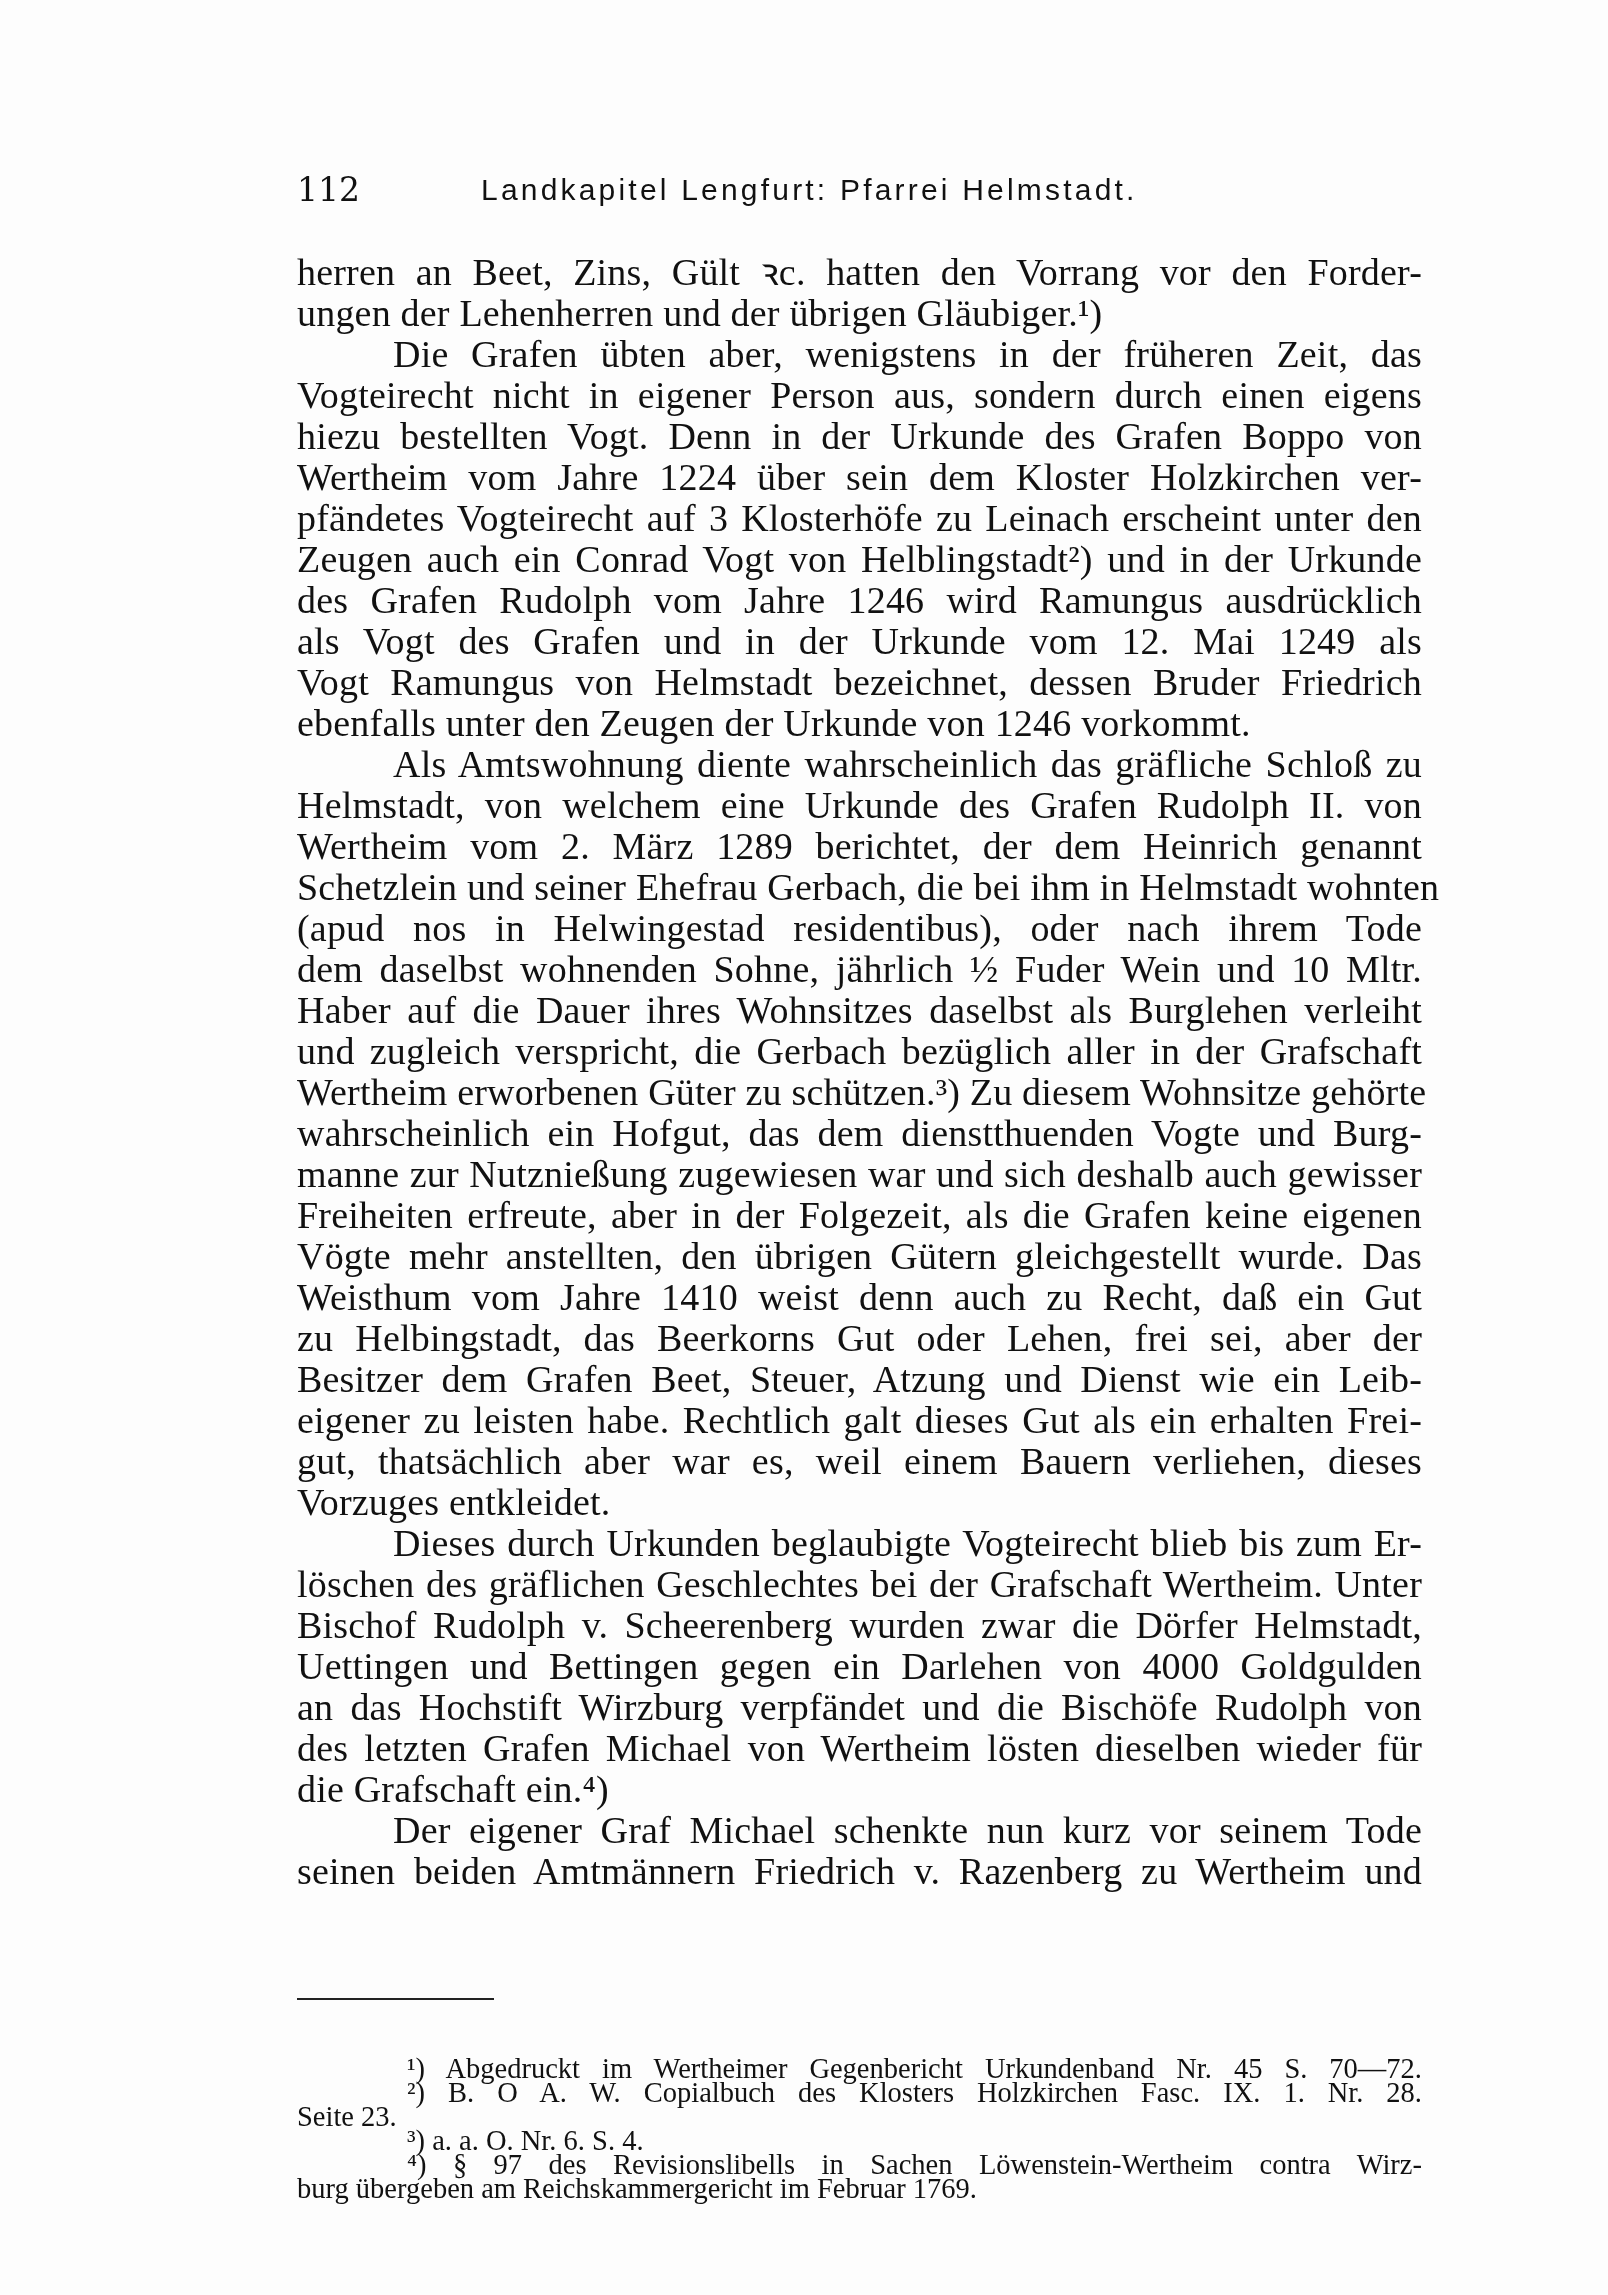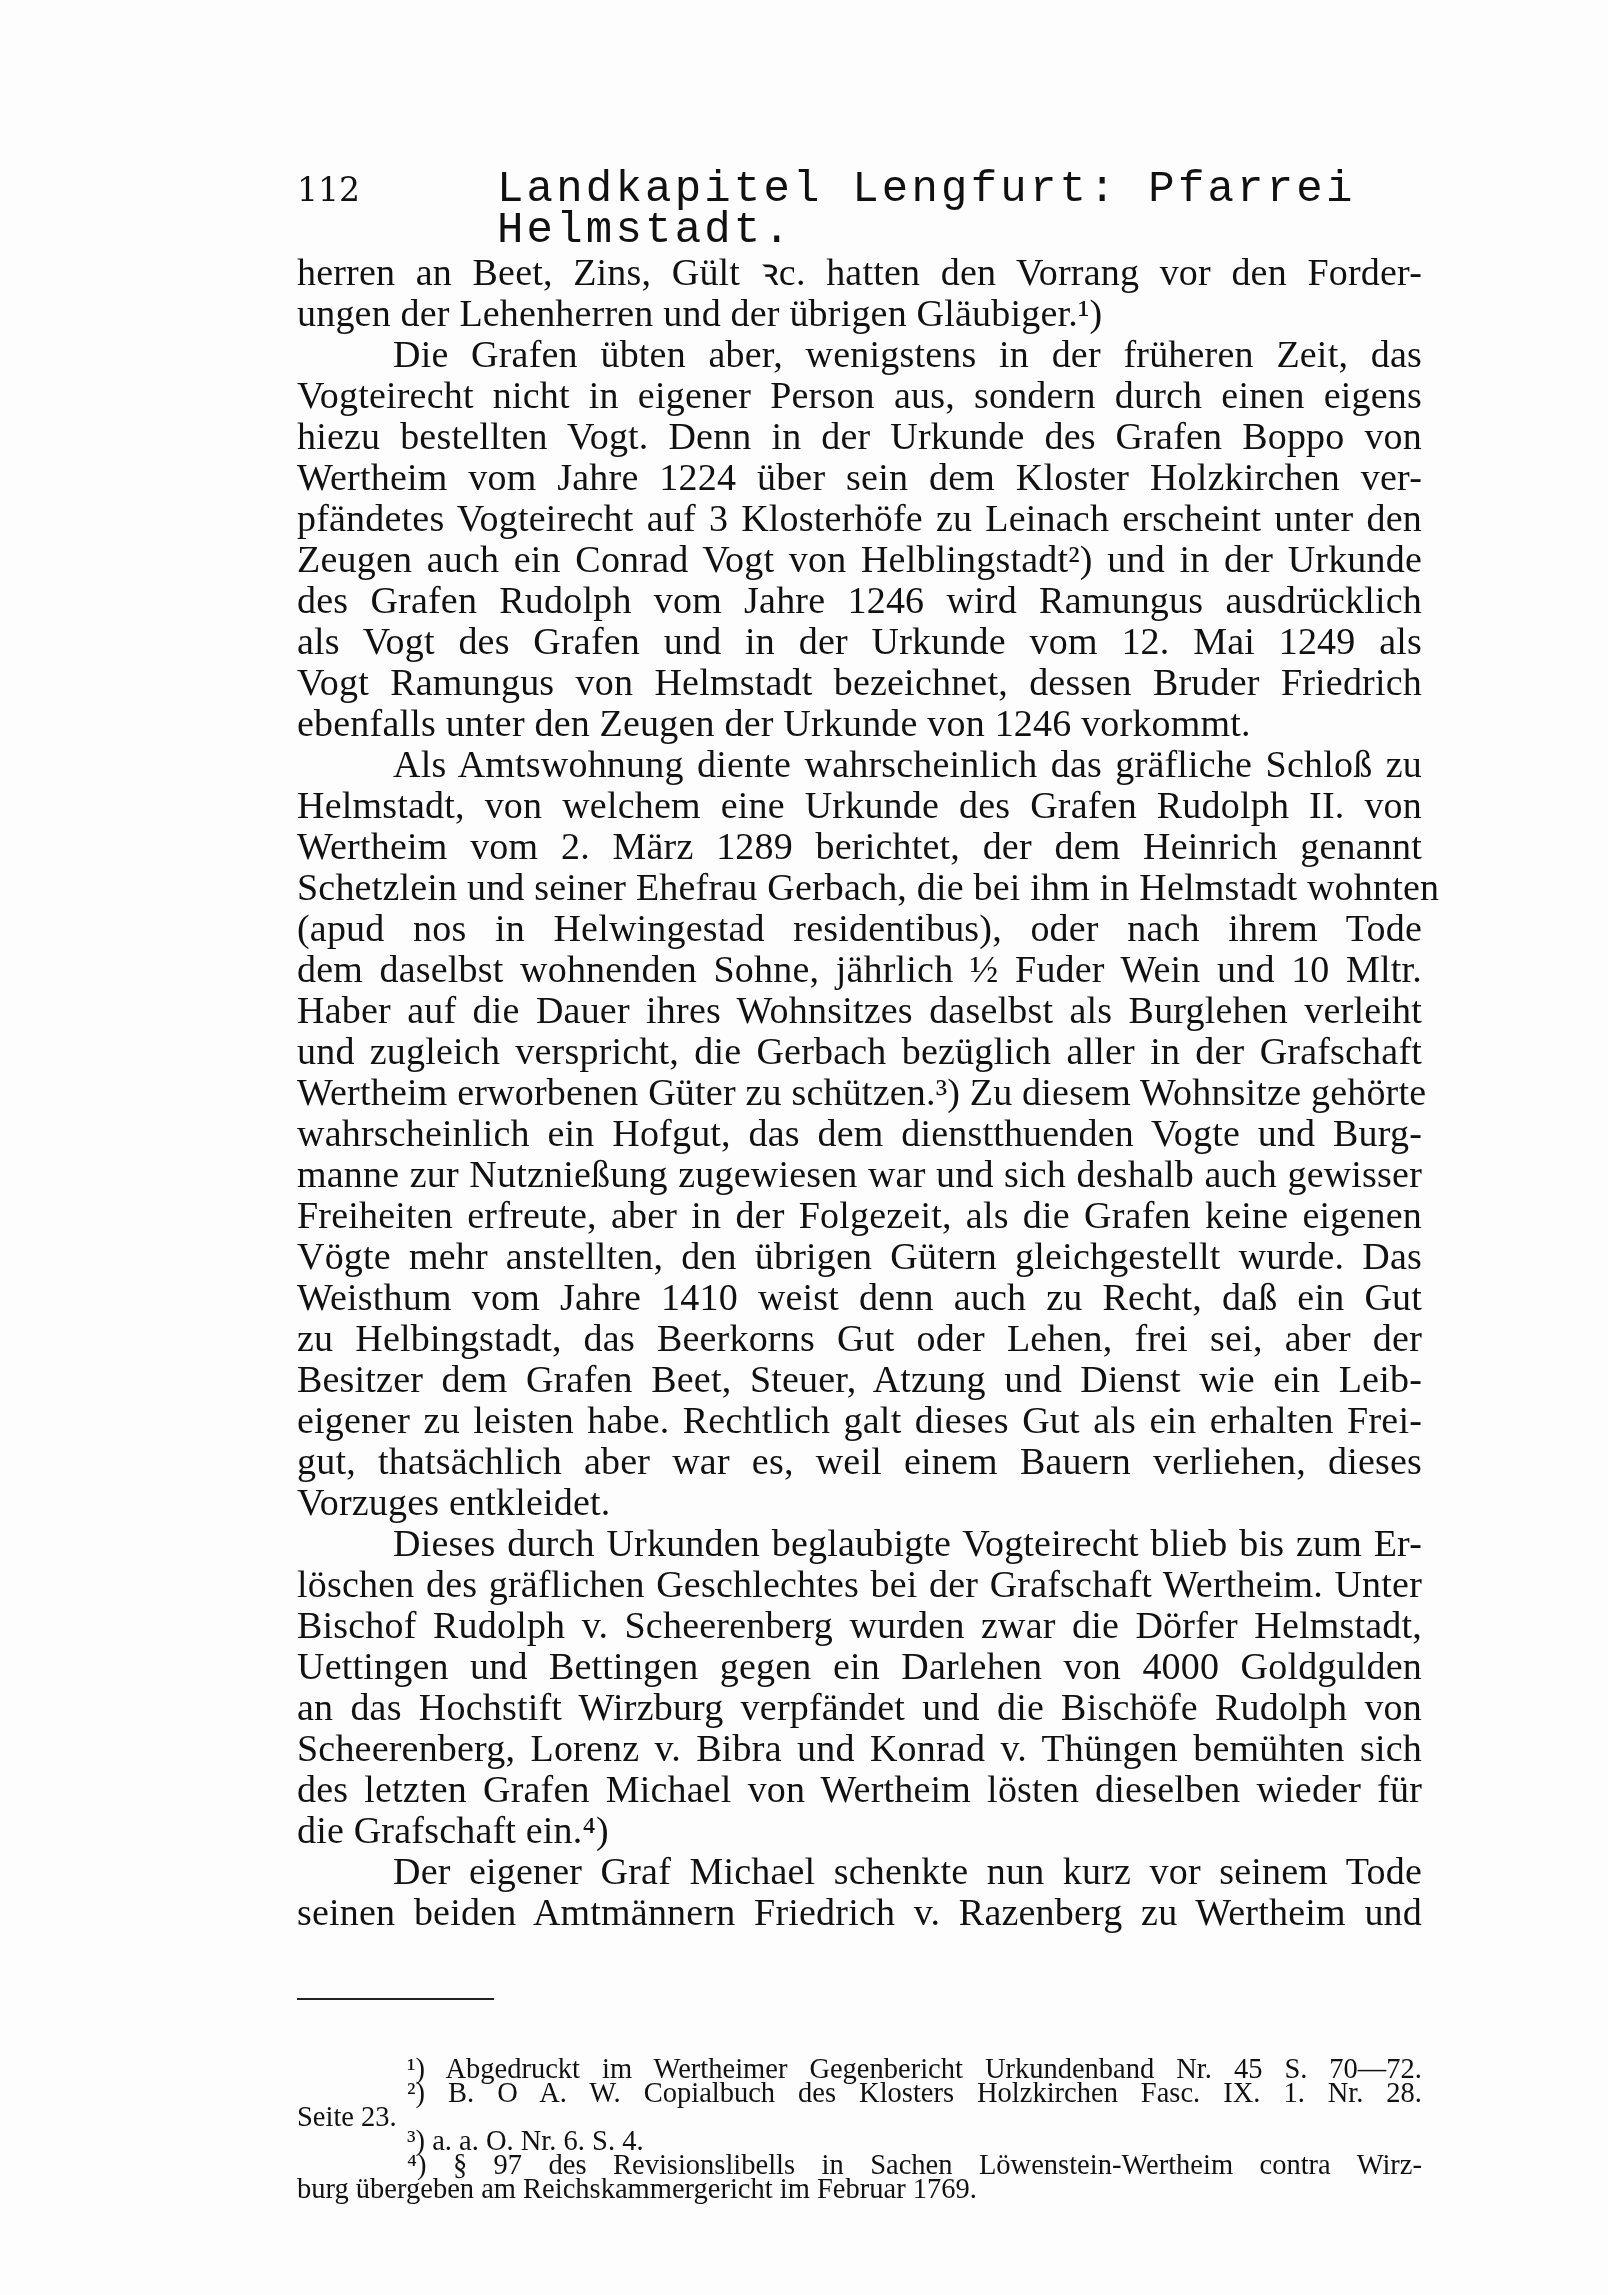--- a/index.html
+++ b/index.html
@@ -1,20 +1,20 @@
 <!DOCTYPE html>
 <html style="font-size:7.3px"><head>
   <meta charset="utf-8">
   <style>
     html, body { margin: 0; padding: 0; background: #ffffff; }
     body { width: 1609px; height: 2319px; position: relative; overflow: hidden; color: #111; }
     .page { position: absolute; left: 0; top: 0; width: 1609px; height: 2319px; background: #fdfdfd; }
     .running-head { position: absolute; left: 297px; top: 169px; width: 1120px; height: 51px; }
     .page-number { position: absolute; left: 0; top: 0; font-family: "DejaVu Serif", serif; font-size: 33px; line-height: 41px; }
-    .head-title { position: absolute; left: 200px; top: 0; font-family: Liberation Mono, monospace; font-size: 44px; line-height: 41px; letter-spacing: 3.2px; }
+    .head-title { position: absolute; left: 184px; top: 0; font-family: Liberation Sans, sans-serif; font-size: 30px; line-height: 41px; letter-spacing: 3.2px; }
     .body-text { position: absolute; left: 297px; top: 252px; width: 1125px; }
     .line { font-family: "Liberation Serif", serif; font-size: 38px; line-height: 41px; height: 41px; white-space: nowrap; text-align: justify; text-align-last: justify; letter-spacing: 0.2px; }
     .line.last { text-align-last: left; }
     .line.indent { padding-left: 96px; }
     .rule { position: absolute; left: 297px; top: 1998px; width: 197px; height: 1.8px; background: #222; }
     .footnotes { position: absolute; left: 297px; top: 2025px; width: 1125px; margin-top: 32px; }
     .fn-line { font-family: "Liberation Serif", serif; font-size: 28.5px; line-height: 24px; height: 24px; white-space: nowrap; text-align: justify; text-align-last: justify; }
     .fn-line.last { text-align-last: left; }
     .fn-line.indent { padding-left: 110px; }
   </style>
@@ -58,21 +58,20 @@
       <div class="line">zu Helbingstadt, das Beerkorns Gut oder Lehen, frei sei, aber der</div>
       <div class="line">Besitzer dem Grafen Beet, Steuer, Atzung und Dienst wie ein Leib-</div>
       <div class="line">eigener zu leisten habe. Rechtlich galt dieses Gut als ein erhalten Frei-</div>
       <div class="line">gut, thatsächlich aber war es, weil einem Bauern verliehen, dieses</div>
       <div class="line last">Vorzuges entkleidet.</div>
       <div class="line indent">Dieses durch Urkunden beglaubigte Vogteirecht blieb bis zum Er-</div>
       <div class="line">löschen des gräflichen Geschlechtes bei der Grafschaft Wertheim. Unter</div>
       <div class="line">Bischof Rudolph v. Scheerenberg wurden zwar die Dörfer Helmstadt,</div>
       <div class="line">Uettingen und Bettingen gegen ein Darlehen von 4000 Goldgulden</div>
       <div class="line">an das Hochstift Wirzburg verpfändet und die Bischöfe Rudolph von</div>
-      <div class="line">Scheerenberg, Lorenz v. Bibra und Konrad v. Thüngen bemühten sich</div>
       <div class="line">des letzten Grafen Michael von Wertheim lösten dieselben wieder für</div>
       <div class="line last">die Grafschaft ein.⁴)</div>
       <div class="line indent">Der eigener Graf Michael schenkte nun kurz vor seinem Tode</div>
       <div class="line">seinen beiden Amtmännern Friedrich v. Razenberg zu Wertheim und</div>
     </div>
 
   <div class="rule"></div>
 
   <div class="footnotes" id="footnotes">
       <div class="fn-line indent">¹) Abgedruckt im Wertheimer Gegenbericht Urkundenband Nr. 45 S. 70—72.</div>

